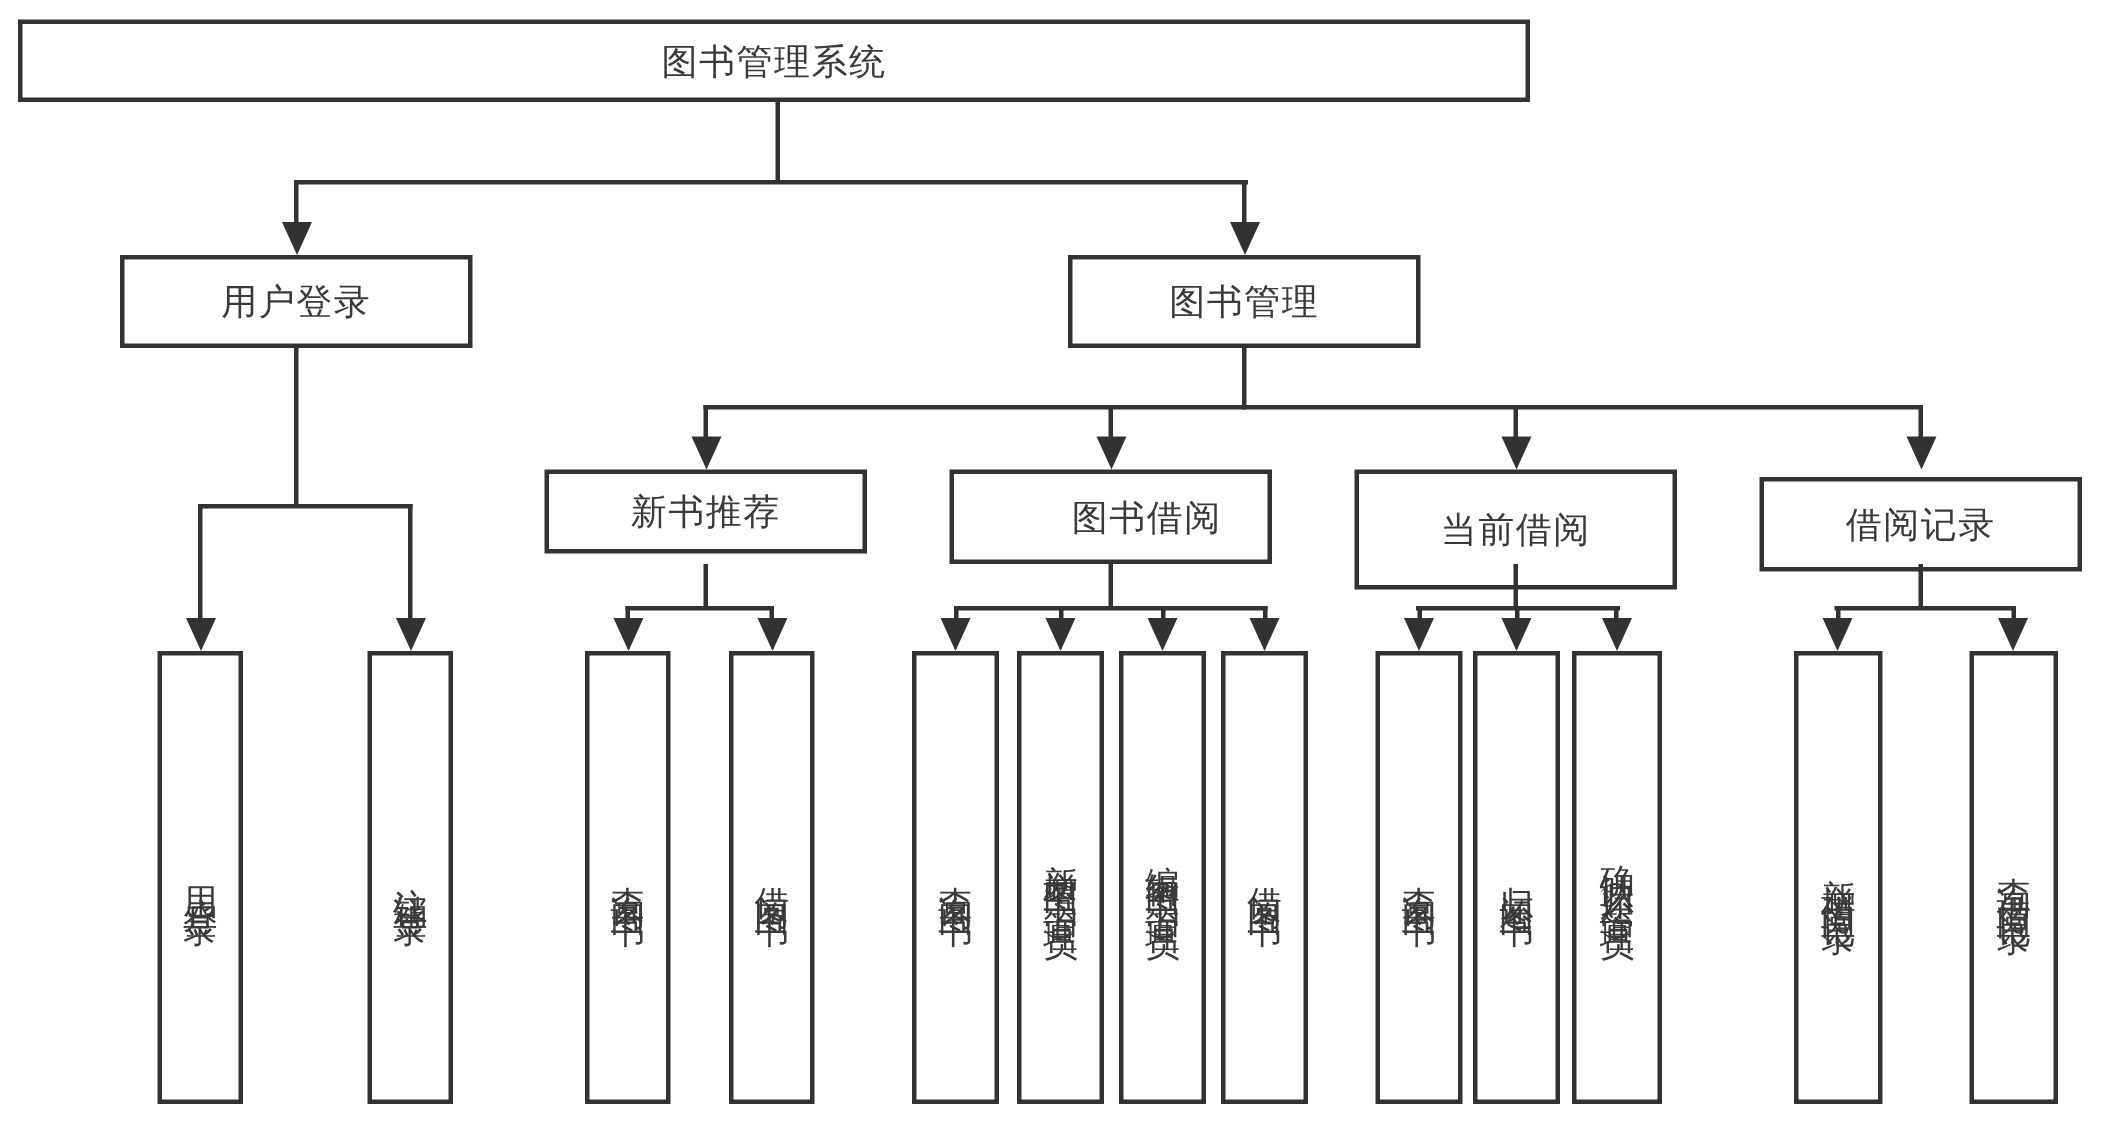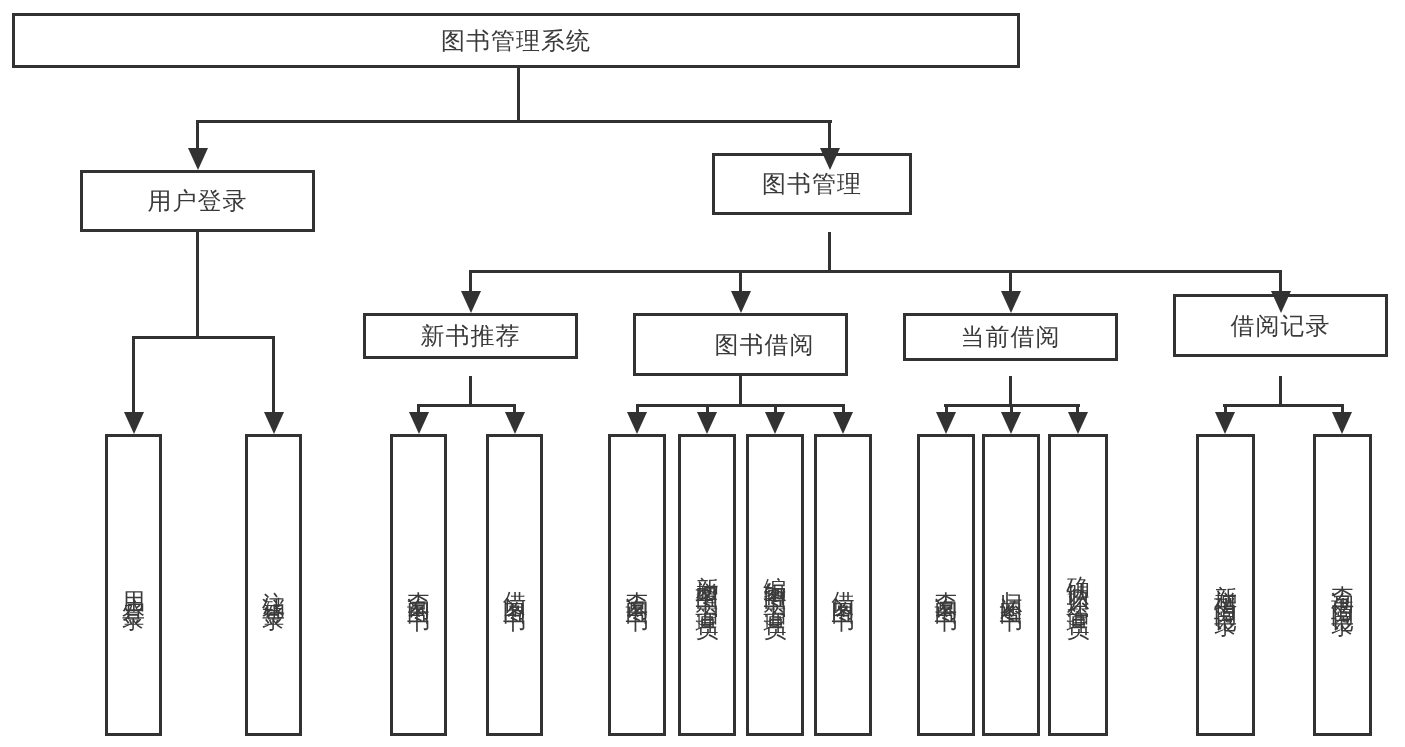--- a/index.html
+++ b/index.html
@@ -56,34 +56,34 @@
 
 <div id="canvas">
 
   <div class="box" style="left:12px;top:13px;width:1008px;height:55px;">
     <span>图书管理系统</span>
   </div>
 
   <div class="box" style="left:80px;top:170px;width:235px;height:62px;">
     <span>用户登录</span>
   </div>
-  <div class="box" style="left:712px;top:153px;width:200px;height:62px;">
+  <div class="box" style="left:712px;top:170px;width:235px;height:62px;">
     <span>图书管理</span>
   </div>
 
-  <div class="box" style="left:363px;top:313px;width:215px;height:46px;">
+  <div class="box" style="left:363px;top:313px;width:215px;height:56px;">
     <span>新书推荐</span>
   </div>
   <div class="box" style="left:633px;top:313px;width:215px;height:63px;padding-left:48px;">
     <span>图书借阅</span>
   </div>
-  <div class="box" style="left:903px;top:313px;width:215px;height:48px;">
+  <div class="box" style="left:903px;top:313px;width:215px;height:80px;">
     <span>当前借阅</span>
   </div>
-  <div class="box" style="left:1173px;top:294px;width:215px;height:63px;">
+  <div class="box" style="left:1173px;top:318px;width:215px;height:63px;">
     <span>借阅记录</span>
   </div>
 
   <div class="box v" style="left:105px;top:434px;width:57px;height:302px;">
     <span>用户登录</span>
   </div>
   <div class="box v" style="left:245px;top:434px;width:57px;height:302px;">
     <span>注销登录</span>
   </div>
 

